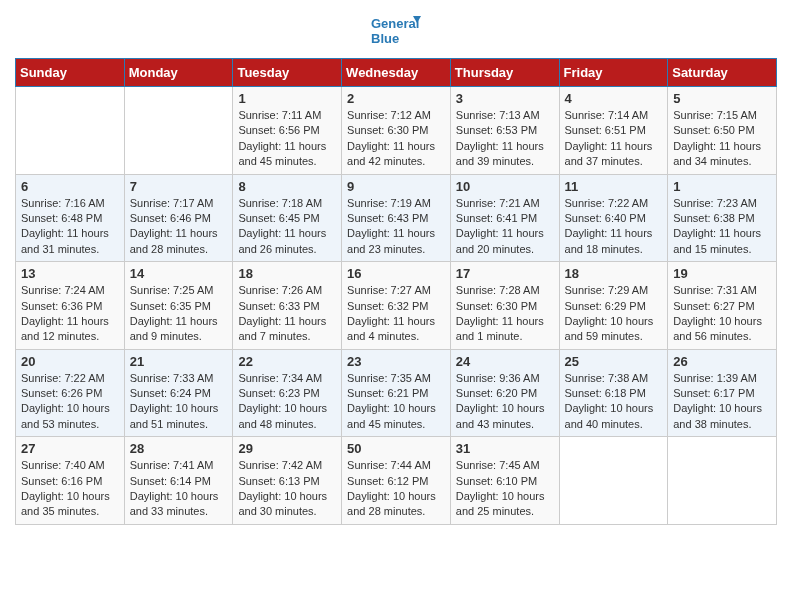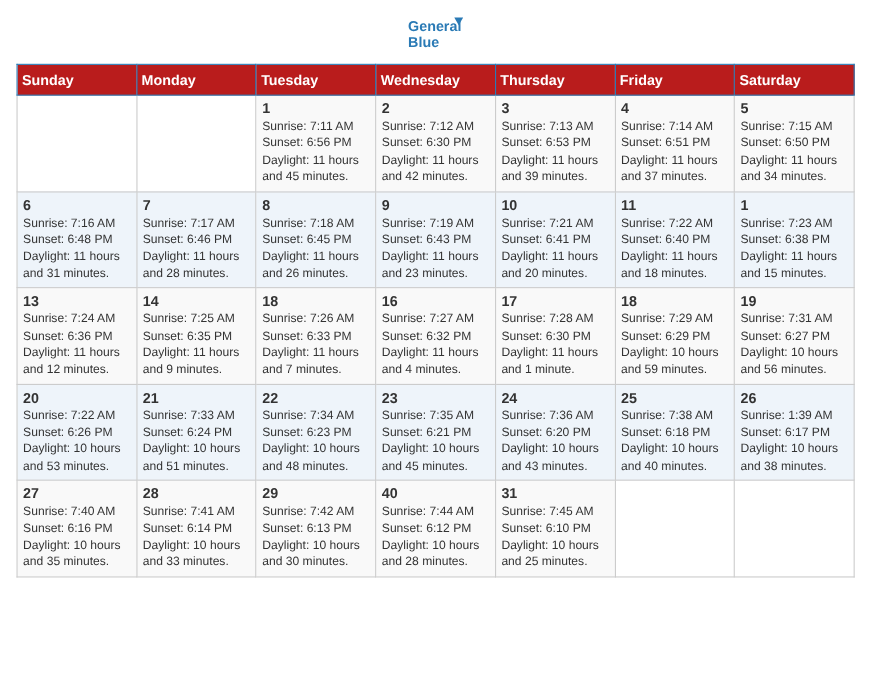--- a/index.html
+++ b/index.html
@@ -193,21 +193,21 @@
 Daylight: 10 hours and 48 minutes.</div>
           </td>
           <td>
             <span class="day-num">23</span>
             <div class="day-info">Sunrise: 7:35 AM
 Sunset: 6:21 PM
 Daylight: 10 hours and 45 minutes.</div>
           </td>
           <td>
             <span class="day-num">24</span>
-            <div class="day-info">Sunrise: 7:36 AM
+            <div class="day-info">Sunrise: 9:36 AM
 Sunset: 6:20 PM
 Daylight: 10 hours and 43 minutes.</div>
           </td>
           <td>
             <span class="day-num">25</span>
             <div class="day-info">Sunrise: 7:38 AM
 Sunset: 6:18 PM
 Daylight: 10 hours and 40 minutes.</div>
           </td>
           <td>
@@ -230,21 +230,21 @@
 Sunset: 6:14 PM
 Daylight: 10 hours and 33 minutes.</div>
           </td>
           <td>
             <span class="day-num">29</span>
             <div class="day-info">Sunrise: 7:42 AM
 Sunset: 6:13 PM
 Daylight: 10 hours and 30 minutes.</div>
           </td>
           <td>
-            <span class="day-num">40</span>
+            <span class="day-num">50</span>
             <div class="day-info">Sunrise: 7:44 AM
 Sunset: 6:12 PM
 Daylight: 10 hours and 28 minutes.</div>
           </td>
           <td>
             <span class="day-num">31</span>
             <div class="day-info">Sunrise: 7:45 AM
 Sunset: 6:10 PM
 Daylight: 10 hours and 25 minutes.</div>
           </td>

